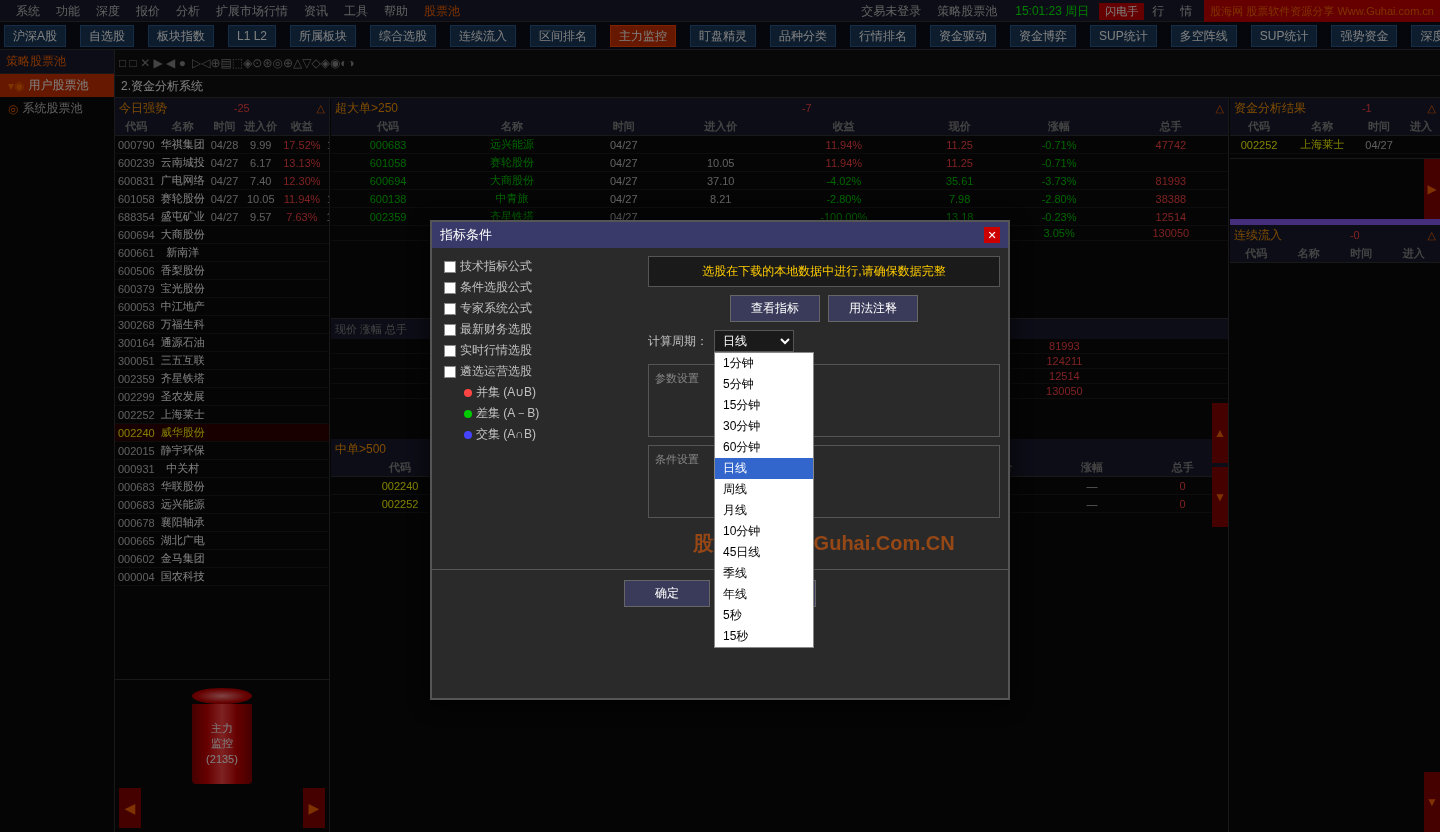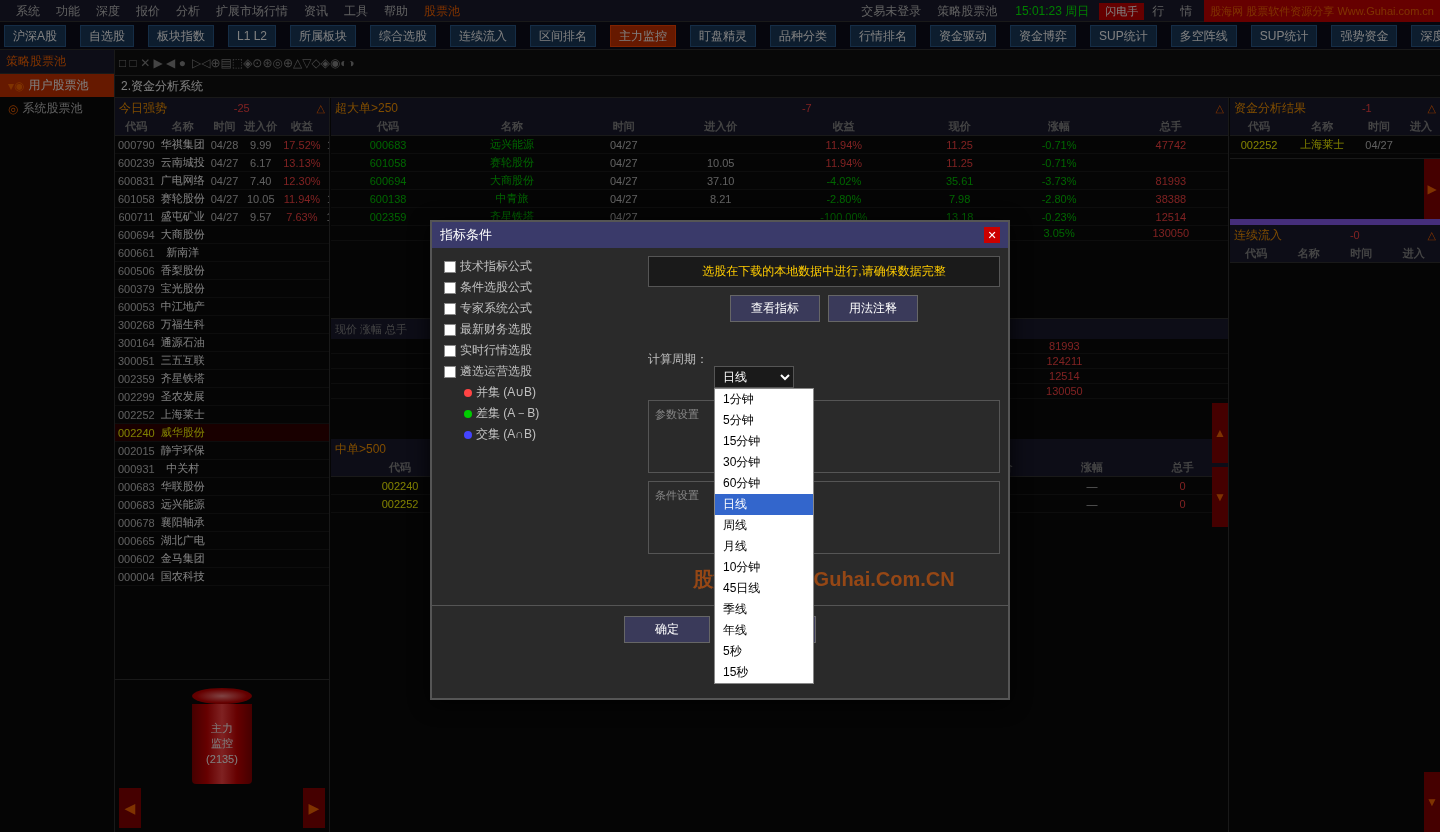--- a/index.html
+++ b/index.html
@@ -461,21 +461,21 @@
                 <tr>
         <td style="color:#c0c0c0">601058</td>
         <td style="color:#fff">赛轮股份</td>
         <td>04/27</td>
         <td>10.05</td>
         <td class="up">11.94%</td>
         <td>11.25</td>
 
       </tr>
                 <tr>
-        <td style="color:#c0c0c0">600711</td>
+        <td style="color:#c0c0c0">688354</td>
         <td style="color:#fff">盛屯矿业</td>
         <td>04/27</td>
         <td>9.57</td>
         <td class="up">7.63%</td>
         <td>10.30</td>
 
       </tr>
                 <tr>
         <td style="color:#c0c0c0">600694</td>
         <td style="color:#fff">大商股份</td>
@@ -963,21 +963,21 @@
         <div class="info-box">选股在下载的本地数据中进行,请确保数据完整</div>
 
         <div class="dialog-buttons">
           <button class="dialog-btn">查看指标</button>
           <button class="dialog-btn">用法注释</button>
         </div>
 
         <div style="position:relative;">
           <div class="calc-period-row">
             <span class="period-label">计算周期：</span>
-            <div style="position:relative;margin-top:36px;">
+            <div style="position:relative;">
               <select class="period-select">
               <option value="1分钟">1分钟</option><option value="5分钟">5分钟</option><option value="15分钟">15分钟</option><option value="30分钟">30分钟</option><option value="60分钟">60分钟</option><option value="日线" selected="">日线</option><option value="周线">周线</option><option value="月线">月线</option><option value="10分钟">10分钟</option><option value="45日线">45日线</option><option value="季线">季线</option><option value="年线">年线</option><option value="5秒">5秒</option><option value="15秒">15秒</option></select>
               
               <div style="position:absolute;top:22px;left:0;background:#fff;border:1px solid #888;z-index:3000;width:100px;">
                 <div class="dropdown-item">1分钟</div>
                 <div class="dropdown-item">5分钟</div>
                 <div class="dropdown-item">15分钟</div>
                 <div class="dropdown-item">30分钟</div>
                 <div class="dropdown-item">60分钟</div>
                 <div class="dropdown-item selected">日线</div>

